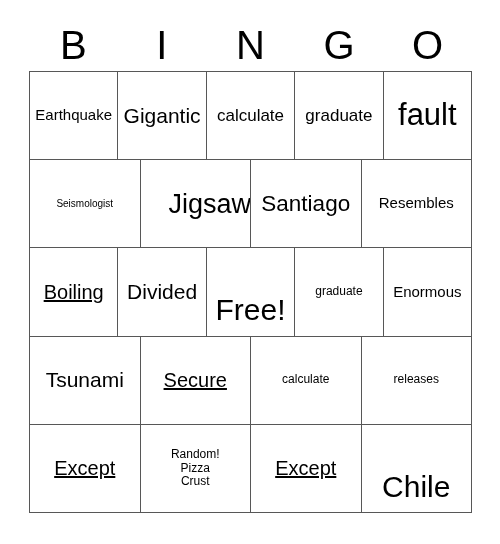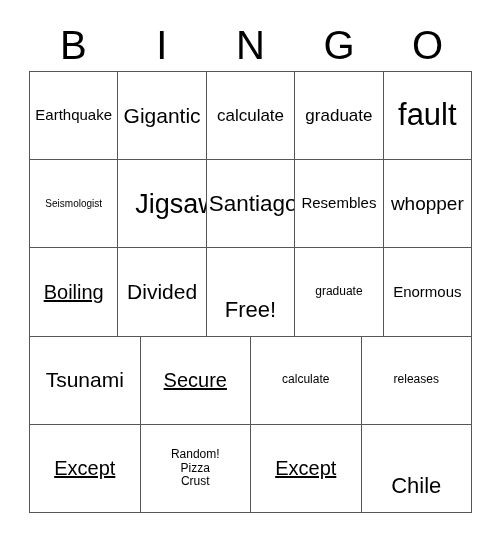--- a/index.html
+++ b/index.html
@@ -89,21 +89,21 @@
   
   .fs-11 { font-size: 10px; }
   .fs-15 { font-size: 15px; }
   .fs-17 { font-size: 17px; }
   .fs-18 { font-size: 12px; }
   .fs-19 { font-size: 19px; }
   .fs-21 { font-size: 21px; }
   .fs-22 { font-size: 22.5px; }
   .fs-24 { font-size: 20px; text-decoration: underline; }
   .fs-27 { font-size: 27px; margin-left: 29px; }
-  .fs-30 { font-size: 22px; margin-top: 36px; }
+  .fs-30 { font-size: 30px; margin-top: 36px; }
   .fs-31 { font-size: 31px; }
 </style>
 </head>
 <body>
 
 <div class="bingo-card">
 
   <div class="header-row">
     <div class="header-letter">B</div>
     <div class="header-letter">I</div>
@@ -138,23 +138,20 @@
         </div>
       <div class="cell">
           <span class="cell-text fs-27">Jigsaw</span>
         </div>
       <div class="cell">
           <span class="cell-text fs-22">Santiago</span>
         </div>
       <div class="cell">
           <span class="cell-text fs-15">Resembles</span>
         </div>
-      <div class="cell">
-          <span class="cell-text fs-19">whopper</span>
-        </div>
     </div>
 
     <div class="grid-row">
       <div class="cell">
           <span class="cell-text fs-24">Boiling</span>
         </div>
       <div class="cell">
           <span class="cell-text fs-21">Divided</span>
         </div>
       <div class="cell">

